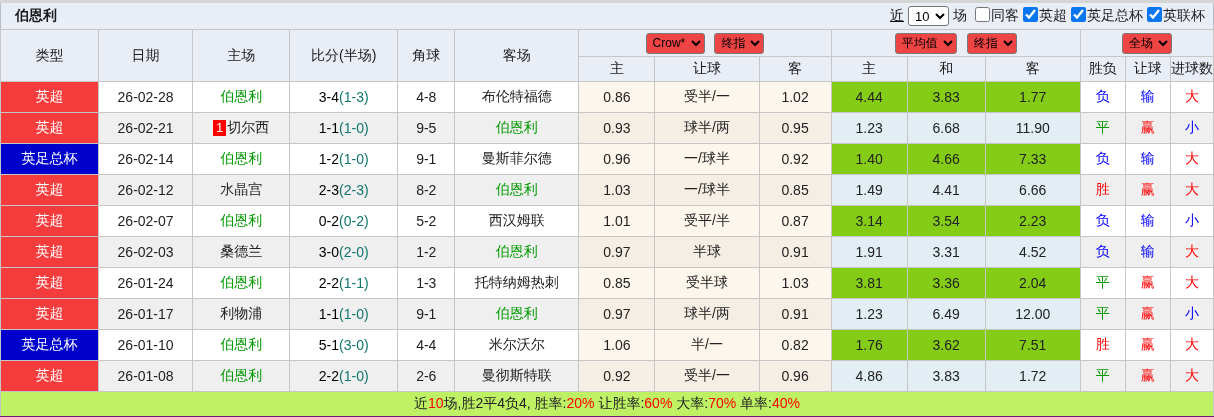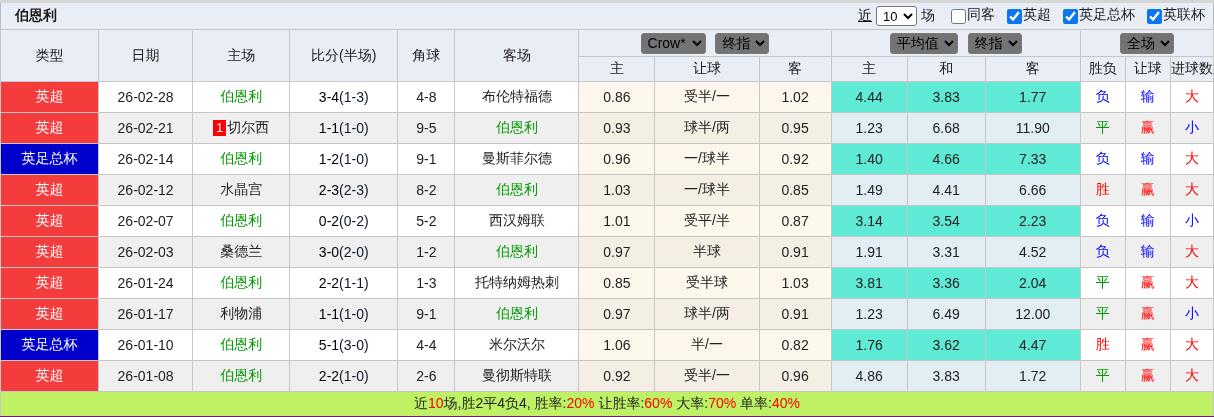--- a/index.html
+++ b/index.html
@@ -30,21 +30,21 @@
     padding: 0 8px 0 14px;
   }
   .titlebar .team-title { font-weight: bold; color: #1a1a1a; }
   .tb-controls { display: flex; align-items: center; gap: 4px; }
   .tb-controls .near-link { color: #111; text-decoration: underline; cursor: pointer; }
   .tb-controls select {
     font-family: inherit; font-size: 13px;
     border: 1px solid #767676; border-radius: 3px;
     background: #fff; padding: 0 2px; height: 20px;
   }
-  .filter-item { display: inline-flex; align-items: flex-end; margin-left: 12px; }
+  .filter-item { display: inline-flex; align-items: flex-start; margin-left: 4px; }
   .filter-item input { width: 15px; height: 15px; accent-color: #0b76ef; margin-right: 1px; }
   
   table {
     width: 1214px;
     border-collapse: collapse;
     table-layout: fixed;
   }
   th, td {
     border: 1px solid #c6c6c6;
     text-align: center;
@@ -53,36 +53,36 @@
     white-space: nowrap;
   }
   thead th {
     background: #e9edf6;
     font-weight: normal;
     color: #1a1a1a;
     height: 25px;
   }
   thead tr.sel-row th { height: 27px; }
   thead th select {
-    font-family: inherit; font-size: 14px;
+    font-family: inherit; font-size: 12px;
     border: 1px solid #7a7a7a; border-radius: 3px;
-    background: #737373; height: 21px; padding: 0 2px; margin: 0 3px;
+    background: #ef4444; height: 21px; padding: 0 2px; margin: 0 3px;
   }
   tbody td { height: 31px; background: #fff; }
   tbody tr:nth-child(even) td { background: #efefef; }
   tbody td.tint-hcp { background: #fcf6ed; margin-top: 27px; }
   tbody tr:nth-child(even) td.tint-hcp { background: #f4eee5; }
-  tbody td.tint-eu { background: #5eead4; }
+  tbody td.tint-eu { background: #84cc16; }
   tbody tr:nth-child(even) td.tint-eu { background: #e2eef3; }
   td.league { color: #fff; }
   td.league.red  { background: #f53c3c !important; }
   td.league.blue { background: #0000cc !important; }
   .self { color: #009900; }
   .score-main { color: #000000; }
-  .score-half { color: #0f172a; text-align: center; }
+  .score-half { color: #0f766e; text-align: center; }
   .redcard {
     display: inline-block; background: #ff0000; color: #fff;
     font-size: 13px; line-height: 16px; padding: 0 3px; margin-right: 1px;
   }
   .c-red   { color: #ff0000; }
   .c-blue  { color: #0000ff; }
   .c-green { color: #009900; }
   tfoot td {
     height: 25px; background: #bef264; color: #222;
     border: 1px solid #c6c6c6;
@@ -308,21 +308,21 @@
           <td>26-01-10</td>
           <td><span class="self">伯恩利</span></td>
           <td><span class="score-main">5-1</span><span class="score-half">(3-0)</span></td>
           <td>4-4</td>
           <td><span>米尔沃尔</span></td>
           <td class="tint-hcp">1.06</td>
           <td class="tint-hcp">半/一</td>
           <td class="tint-hcp">0.82</td>
           <td class="tint-eu">1.76</td>
           <td class="tint-eu">3.62</td>
-          <td class="tint-eu">4.47</td>
+          <td class="tint-eu">7.51</td>
           <td class="c-red">胜</td>
           <td class="c-red">赢</td>
           <td class="c-red">大</td>
         </tr>
         <tr>
           <td class="league red">英超</td>
           <td>26-01-08</td>
           <td><span class="self">伯恩利</span></td>
           <td><span class="score-main">2-2</span><span class="score-half">(1-0)</span></td>
           <td>2-6</td>

